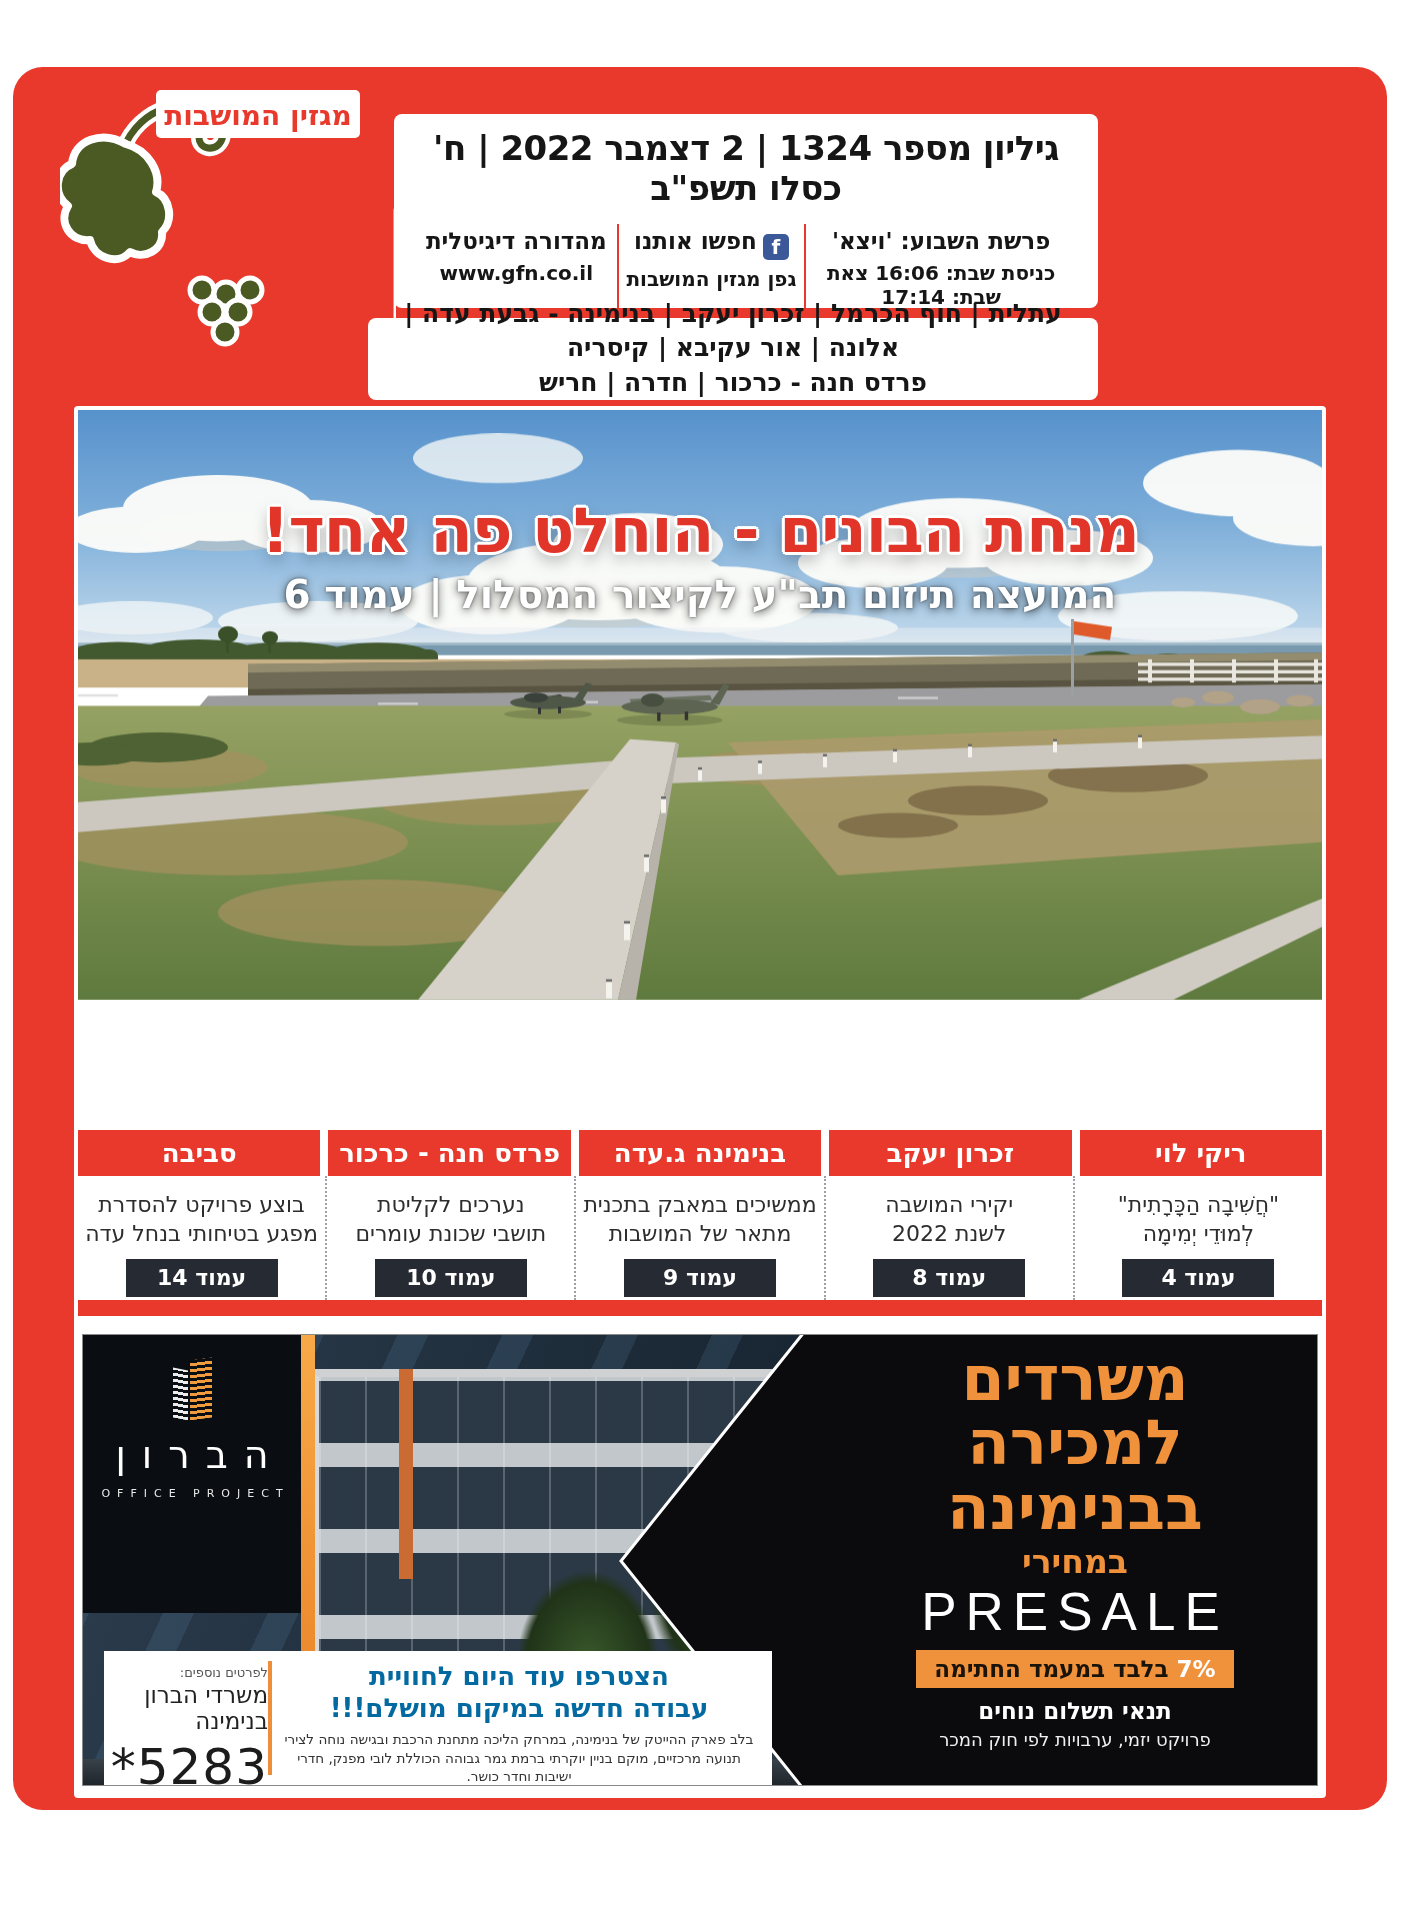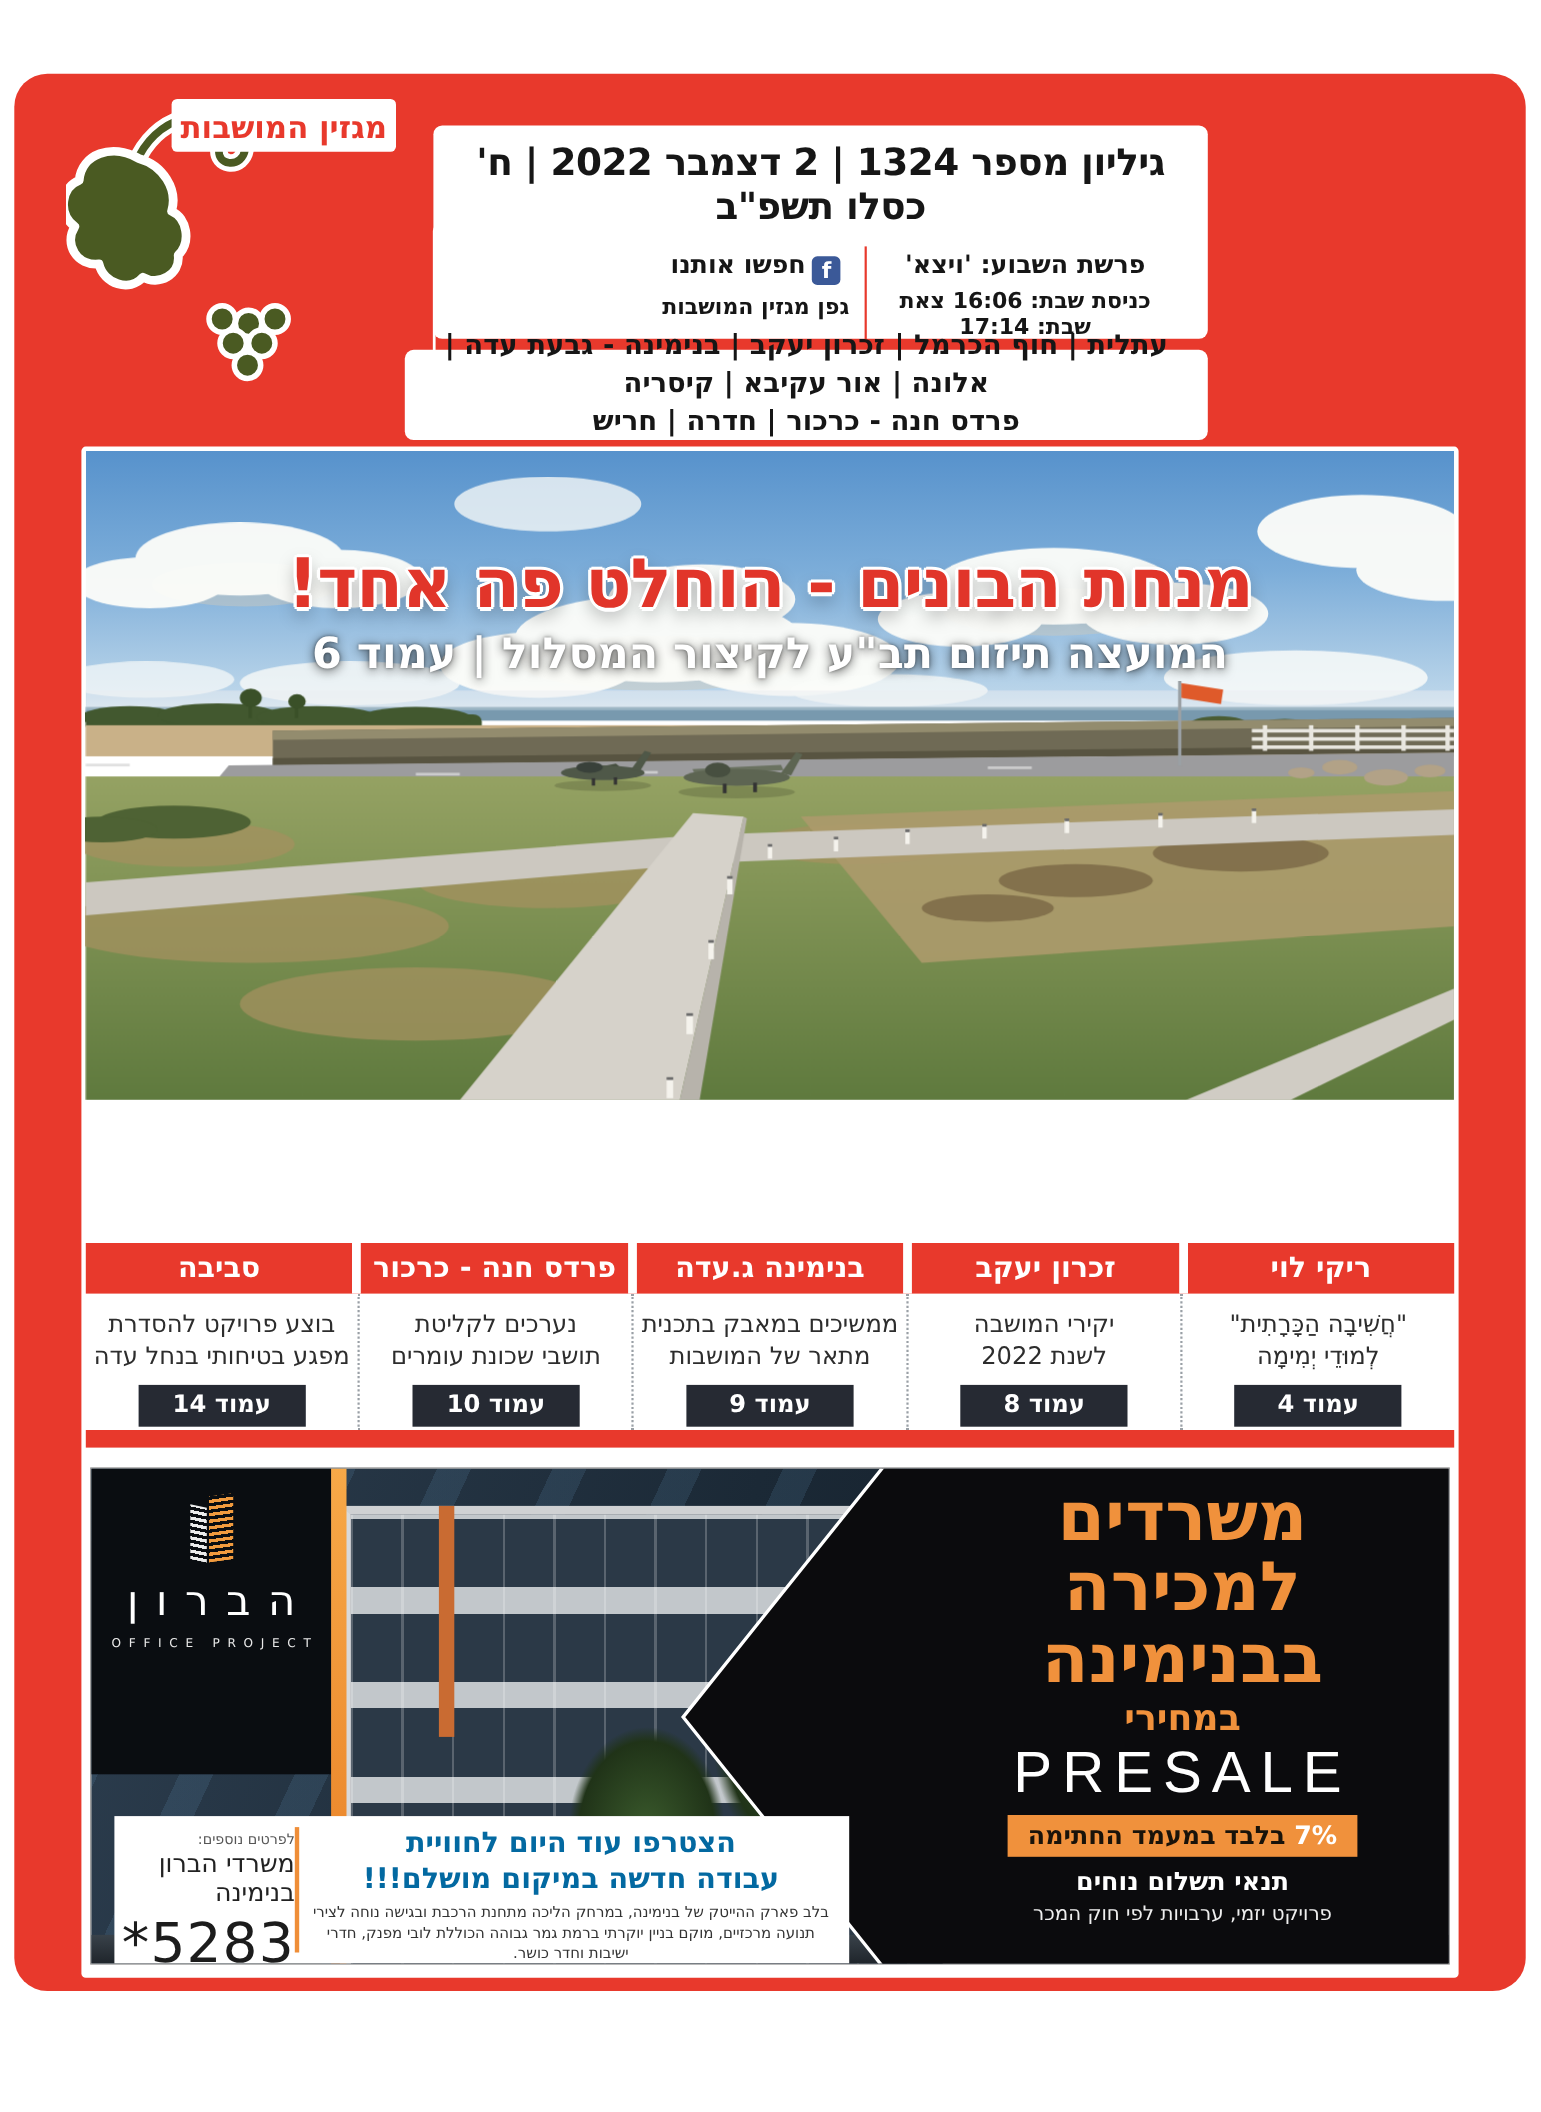--- a/index.html
+++ b/index.html
@@ -124,20 +124,24 @@
     <div class="cell cell-parasha">
       <div class="c-l1">פרשת השבוע: 'ויצא'</div>
       <div class="c-l2">כניסת שבת: 16:06 צאת שבת: 17:14</div>
     </div>
     <div class="cell cell-fb">
       <div class="c-l1">
         <span class="fb-badge">f</span><span>חפשו אותנו</span>
       </div>
       <div class="c-l2">גפן מגזין המושבות</div>
     </div>
+    <div class="cell cell-digital">
+      <div class="c-l1">מהדורה דיגיטלית</div>
+      <div class="c-l2 url">www.gfn.co.il</div>
+    </div>
   </div>
 </div>
 
 <div class="abs cities-box">
   <div>עתלית | חוף הכרמל | זכרון יעקב | בנימינה - גבעת עדה | אלונה | אור עקיבא | קיסריה</div>
   <div>פרדס חנה - כרכור | חדרה | חריש</div>
 </div>
 
 <div class="abs photo">
   <svg viewBox="0 0 1244 710" preserveAspectRatio="none">

